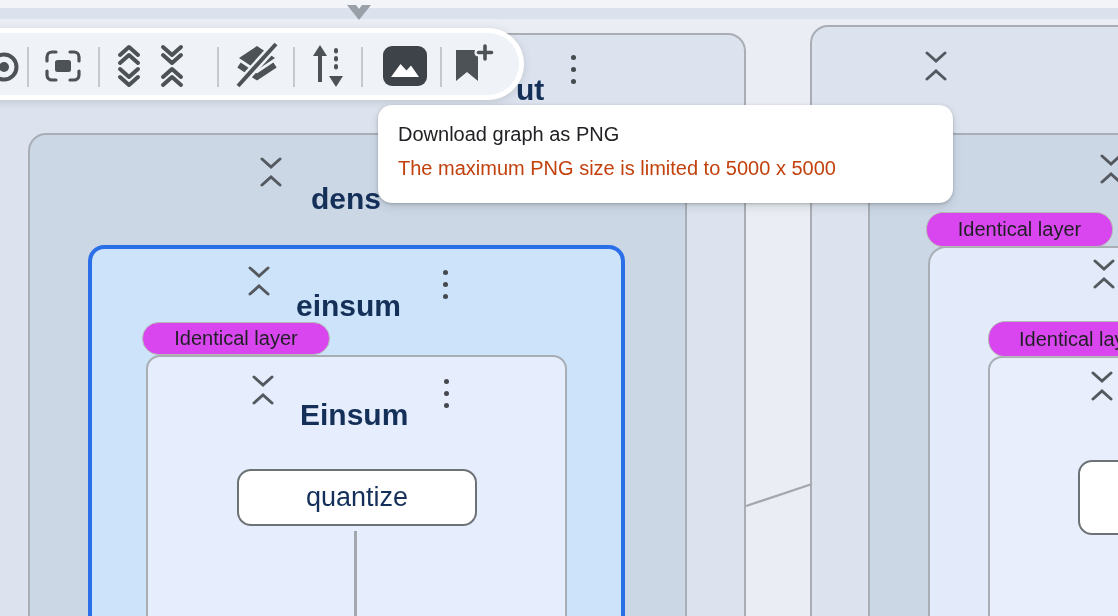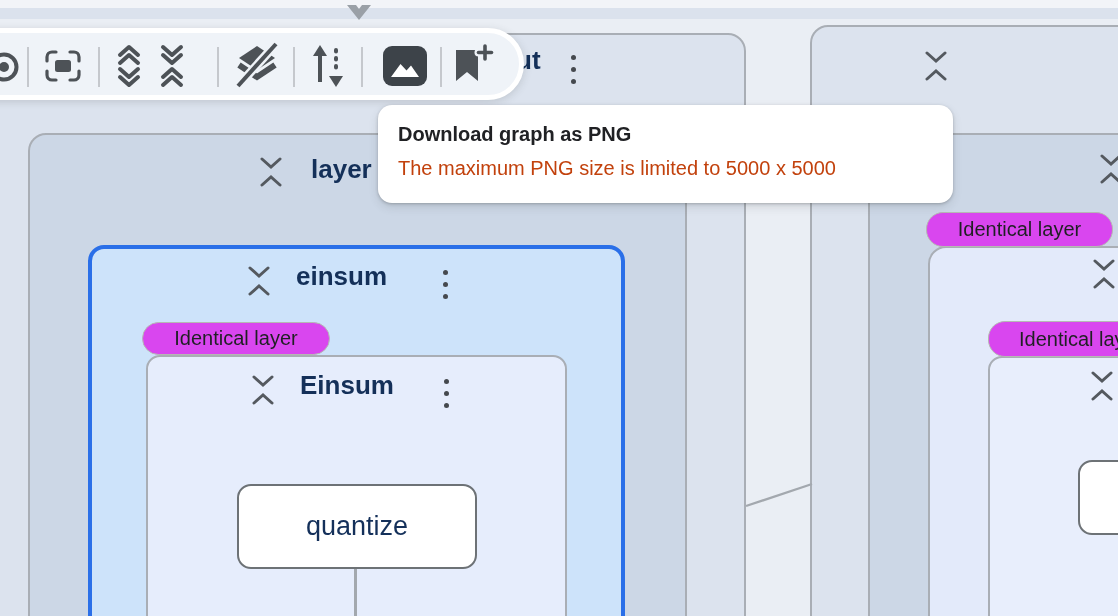--- a/index.html
+++ b/index.html
@@ -13,43 +13,43 @@
   .lvl2{background:#ccd7e6;z-index:2;}
   .sel {background:#cde3fa;border:4px solid #2a6fe8;border-radius:16px;z-index:3;}
   .lvl3{background:#e3eafa;z-index:3;}
   .lvl4{background:#e8eefc;border-radius:14px;z-index:4;}
   .inner{background:#e6edfc;border-radius:14px;z-index:4;}
 
   .opnode{position:absolute;box-sizing:border-box;background:#fff;border:2.5px solid #6d7276;
           border-radius:14px;display:flex;align-items:center;justify-content:center;z-index:10;}
   .opnode span{font-size:27px;color:#14305a;}
 
-  .title{position:absolute;font-size:26px;font-weight:bold;color:#143059;line-height:1;
-         white-space:nowrap;z-index:10;}
+  .title{position:absolute;font-size:30px;font-weight:bold;color:#143059;line-height:1;
+         white-space:nowrap;z-index:10;margin-top:28px;}
   .chev{position:absolute;z-index:10;cursor:pointer;}
   .dots{position:absolute;z-index:10;display:flex;flex-direction:column;gap:7px;cursor:pointer;}
   .dots i{width:5px;height:5px;border-radius:50%;background:#45494e;}
 
   .badge{position:absolute;box-sizing:border-box;background:#d946ef;border:1.5px solid #b6b8b4;
          border-radius:17px;display:flex;align-items:center;justify-content:center;
          font-size:20px;color:#1f2023;white-space:nowrap;z-index:9;}
 
   .edge{position:absolute;background:#a3a8ae;z-index:8;}
   .edge-svg{position:absolute;z-index:8;}
 
   .toolbar{position:absolute;left:-140px;top:28px;width:664px;height:72px;box-sizing:border-box;
            background:#eff3f8;border:5px solid #ffffff;border-radius:44px;
            box-shadow:0 2px 8px rgba(60,64,67,.18);z-index:20;}
   .tbtn{position:absolute;z-index:21;cursor:pointer;background:none;border:none;padding:0;margin:0;}
   .sep{position:absolute;width:2px;height:40px;background:#c5c8cd;z-index:21;}
 
   .tooltip{position:absolute;left:378px;top:105px;width:575px;height:98px;box-sizing:border-box;
            background:#ffffff;border-radius:14px;padding:15px 20px;
            box-shadow:0 1px 3px rgba(60,64,67,.3),0 4px 10px rgba(60,64,67,.15);z-index:30;}
-  .tooltip .tt-title{font-size:20px;color:#202124;line-height:28px;font-weight:bold;}
+  .tooltip .tt-title{font-size:20px;color:#202124;line-height:28px;}
   .tooltip .tt-sub{font-size:20px;color:#c2410c;line-height:28px;margin-top:6px;}
 </style>
 </head>
 <body>
 
 <div class="page">
 
   <div class="strip-top"></div>
   <div class="band"></div>
 
@@ -74,37 +74,37 @@
   <div class="badge" style="left:142px;top:322px;width:188px;height:33px">
     <span>Identical layer</span>
   </div>
   <div class="badge" style="left:926px;top:212px;width:187px;height:35px">
     <span>Identical layer</span>
   </div>
   <div class="badge" style="left:988px;top:321px;width:200px;height:36px;justify-content:flex-start;padding-left:30px">
     <span>Identical layer</span>
   </div>
 
-  <div class="opnode" style="left:237px;top:484px;width:240px;height:85px">
+  <div class="opnode" style="left:237px;top:469px;width:240px;height:57px">
     <span>quantize</span>
   </div>
   <div class="opnode" style="left:1078px;top:460px;width:80px;height:75px"></div>
 
   <div class="title" style="left:516px;top:47px">ut</div>
   <div class="dots" style="left:571px;top:55px">
       <i></i>
       <i></i>
       <i></i>
     </div>
 
   <svg class="chev" style="left:258px;top:157px" width="26" height="30" viewBox="0 0 26 30">
     <polyline points="4,2 13,10 22,2" fill="none" stroke="#54595f" stroke-width="3" stroke-linecap="round"></polyline>
     <polyline points="4,28 13,20 22,28" fill="none" stroke="#54595f" stroke-width="3" stroke-linecap="round"></polyline>
   </svg>
-  <div class="title" style="left:311px;top:156px">layer</div>
+  <div class="title" style="left:311px;top:156px">dens</div>
 
   <svg class="chev" style="left:246px;top:266px" width="26" height="30" viewBox="0 0 26 30">
     <polyline points="4,2 13,10 22,2" fill="none" stroke="#54595f" stroke-width="3" stroke-linecap="round"></polyline>
     <polyline points="4,28 13,20 22,28" fill="none" stroke="#54595f" stroke-width="3" stroke-linecap="round"></polyline>
   </svg>
   <div class="title" style="left:296px;top:263px">einsum</div>
   <div class="dots" style="left:443px;top:270px">
       <i></i>
       <i></i>
       <i></i>

